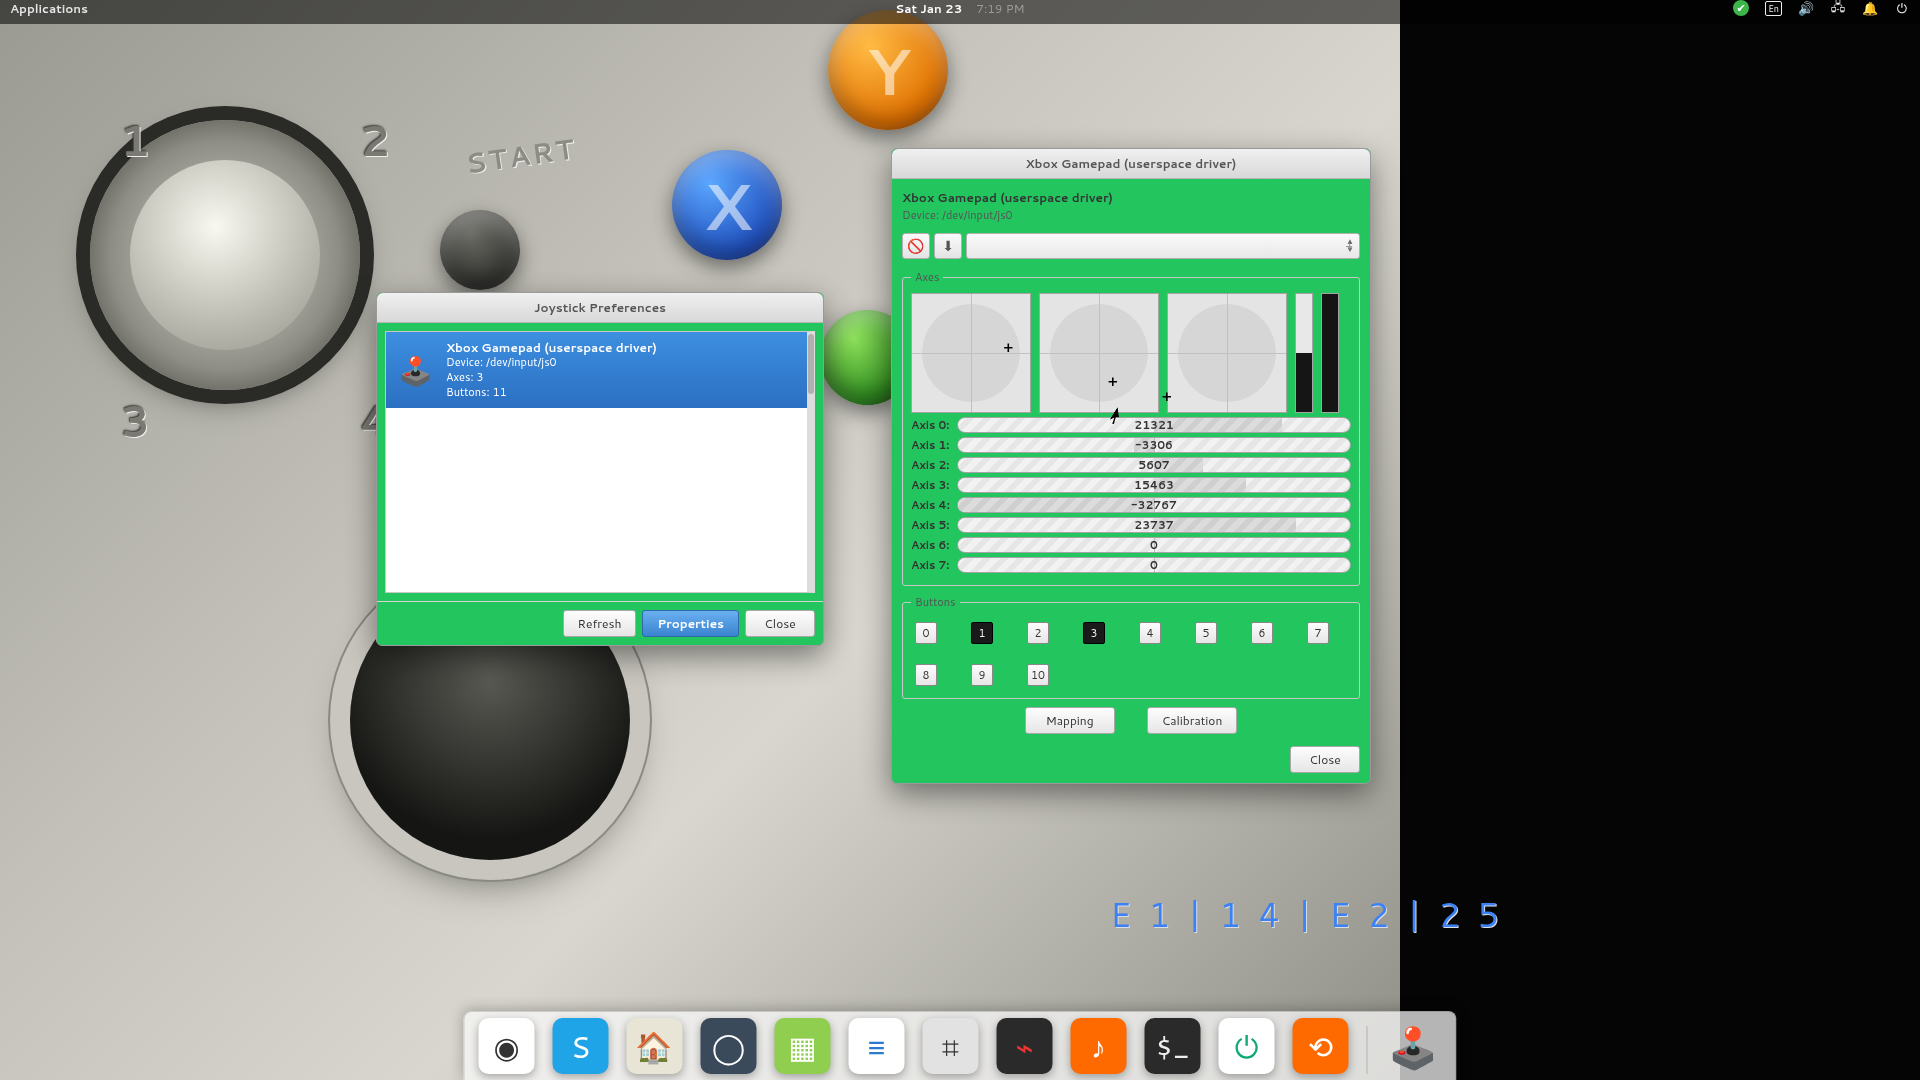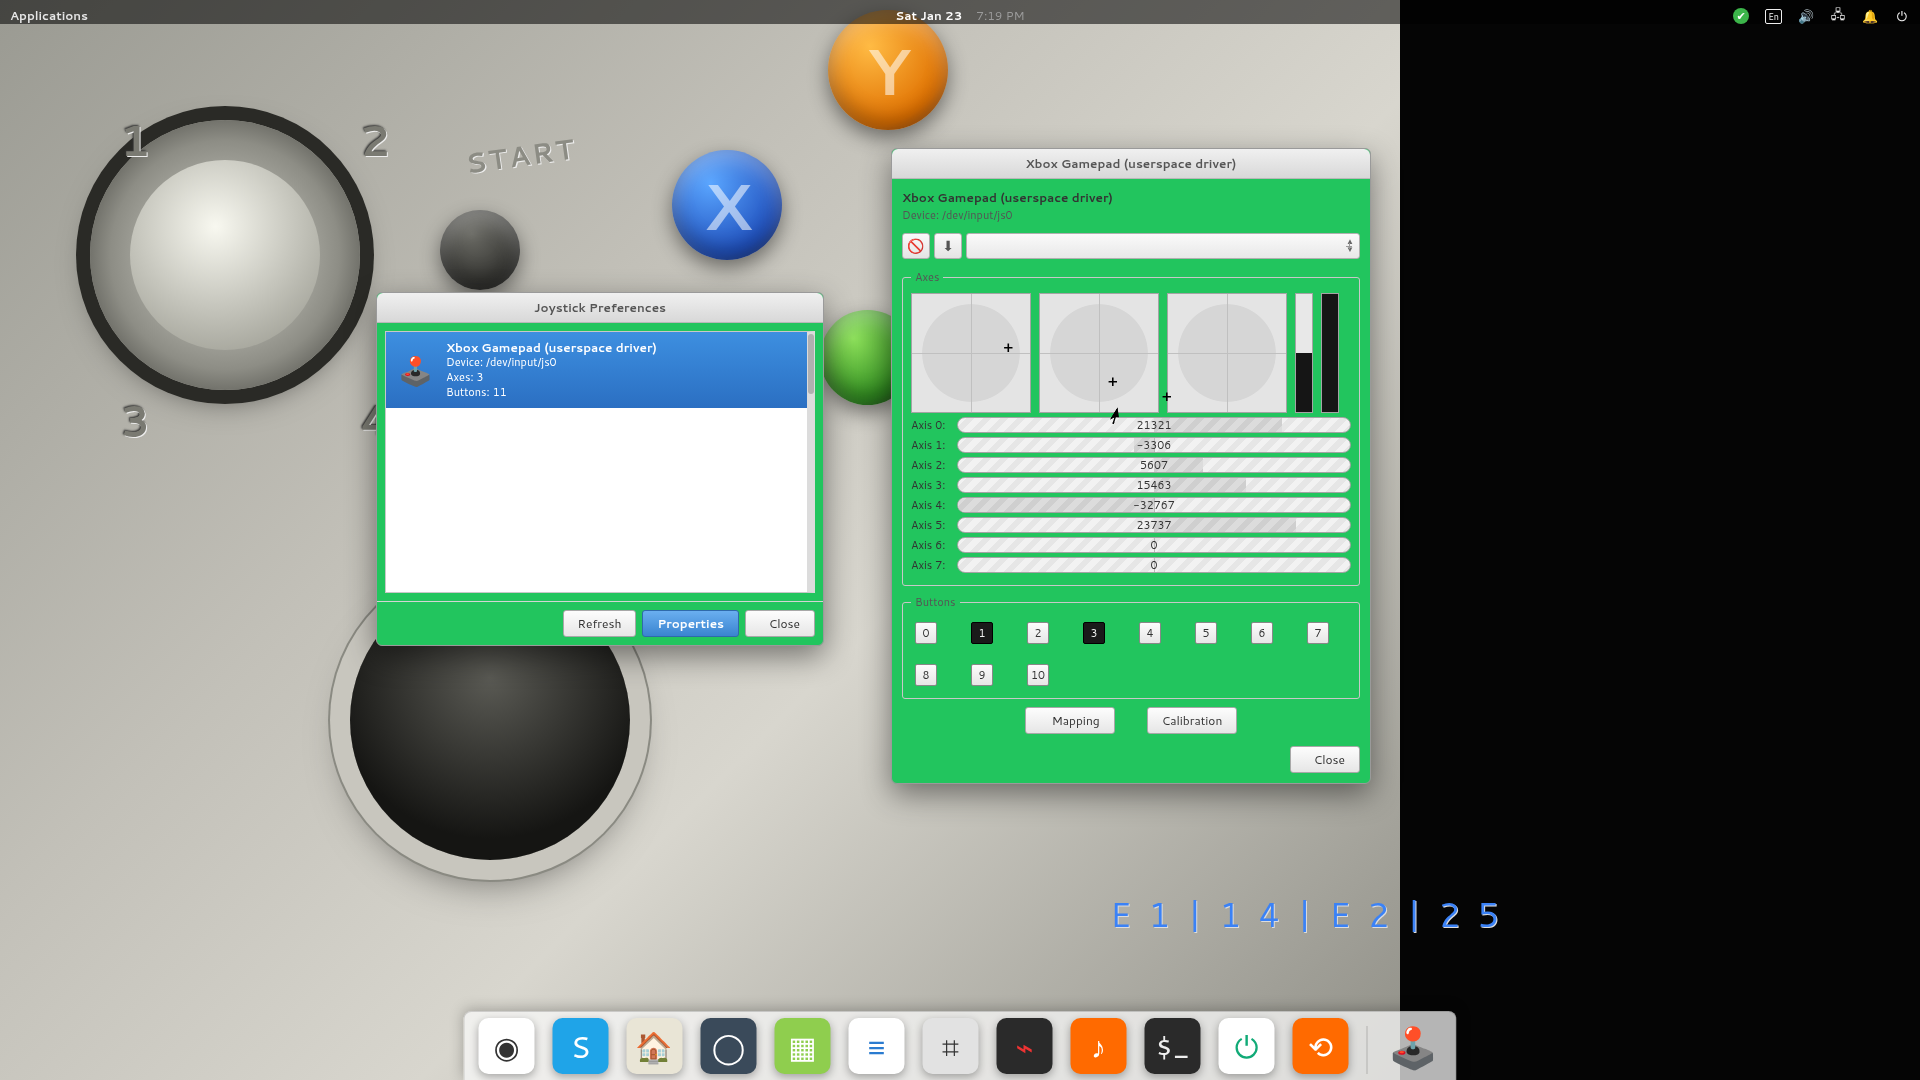--- a/index.html
+++ b/index.html
@@ -7,21 +7,21 @@
 body {
   background: linear-gradient(135deg, #9a9a92 0%, #c2c0b8 30%, #d8d6ce 50%, #6a6a62 100%);
   position: relative;
 }
 
 
 .top-panel {
   position: absolute; top:0; left:0; right:0; height:24px;
   background: rgba(0,0,0,0.55);
   color:#e6e6e6; font-size:12px;
-  display:flex; align-items:flex-end; padding:0 10px;
+  display:flex; align-items:flex-start; padding:0 10px;
   z-index: 50;
 }
 .top-panel .spacer { flex:1; }
 .top-panel .clock { position:absolute; left:50%; transform:translateX(-50%); display:flex; gap:14px;}
 .top-panel .clock .date{color:#fff;font-weight:600;}
 .top-panel .clock .time{color:#9a9a9a;}
 .tray { display:flex; align-items:center; gap:16px; }
 .tray .ico { width:16px; height:16px; display:flex; align-items:center; justify-content:center; color:#eee; font-size:13px;}
 .ico.green { background:#3cb54a; border-radius:50%; color:#fff; font-size:11px; line-height:16px;}
 .ico.en { border:1px solid #eee; font-size:9px; padding:0 2px; height:auto; width:auto; border-radius:2px;}
@@ -59,21 +59,21 @@
   border-right:8px solid #dcdcdc;
 }
 .jpref .list::after{content:"";position:absolute;top:2px;right:-7px;width:6px;height:60px;background:#b0b0b0;border-radius:3px;}
 .jpref .entry {
   background:linear-gradient(#3d8fe0,#2b6fc2); color:#fff; padding:8px 10px; display:flex; gap:10px; align-items:center;
 }
 .jpref .entry .jicon{width:40px;height:40px;display:flex;align-items:center;justify-content:center;font-size:28px;}
 .jpref .entry .lines div{line-height:15px;font-size:11px;}
 .jpref .entry .lines .title{font-weight:600;font-size:12px;}
 .jpref .footer { display:flex; justify-content:flex-end; gap:6px; padding:8px; border-top:1px solid #d4d4d4;}
-.btn { min-width:70px; padding:4px 14px; background:linear-gradient(#fdfdfd,#e6e6e6); border:1px solid #a8a8a8; border-radius:3px; color:#333; font-size:12px; text-align:right; cursor:pointer;}
+.btn { min-width:70px; padding:4px 14px; background:linear-gradient(#fdfdfd,#e6e6e6); border:1px solid #a8a8a8; border-radius:3px; color:#333; font-size:12px; text-align:center; cursor:pointer;}
 .btn.primary{background:linear-gradient(#6aaff0,#3a84d0);border-color:#2f6aaa;color:#fff;font-weight:600;}
 
 
 .gpad { top:148px; left:891px; width:480px; }
 .gpad .body{padding:6px 10px 10px;}
 .gpad .devhdr{padding:4px 0;}
 .gpad .devhdr b{font-size:12px;}
 .gpad .devhdr .sub{font-size:11px;color:#555;}
 .gpad .toolrow{display:flex;gap:4px;align-items:center;margin:6px 0 10px;}
 .gpad .toolrow .tbtn{width:28px;height:26px;border:1px solid #b0b0b0;background:linear-gradient(#fafafa,#e4e4e4);border-radius:3px;display:flex;align-items:center;justify-content:center;font-size:14px;}
@@ -87,21 +87,21 @@
 .axvis{display:flex;gap:8px;}
 .xybox{width:120px;height:120px;border:1px solid #a4a4a4;background:
   linear-gradient(#c0c0c0,#c0c0c0) center/100% 1px no-repeat,
   linear-gradient(#c0c0c0,#c0c0c0) center/1px 100% no-repeat,
   radial-gradient(circle at center,#d6d6d6 58%,#e4e4e4 59%);
   position:relative;}
 .xybox .cross{position:absolute;width:12px;height:12px;color:#000;font-size:14px;line-height:12px;font-weight:bold;transform:translate(-50%,-50%);}
 .vbar{width:18px;height:120px;border:1px solid #a4a4a4;background:#e8e8e8;position:relative;}
 .vbar .fill{position:absolute;left:0;right:0;background:#151515;}
 
-.axes-list{}
+.axes-list{font-weight:bold;}
 .axrow{display:flex;align-items:center;gap:6px;margin:4px 0;font-size:11px;}
 .axrow label{width:40px;color:#333;}
 .axrow .bar{flex:1;height:16px;border:1px solid #a4a4a4;border-radius:8px;
   background:repeating-linear-gradient(135deg,#f2f2f2 0 6px,#e6e6e6 6px 12px);
   position:relative;overflow:hidden;}
 .axrow .bar .mid{position:absolute;top:0;bottom:0;left:50%;width:1px;background:#bbb;}
 .axrow .bar .fill{position:absolute;top:0;bottom:0;background:repeating-linear-gradient(135deg,#dcdcdc 0 6px,#cfcfcf 6px 12px);}
 .axrow .bar .val{position:absolute;left:0;right:0;top:0;bottom:0;display:flex;align-items:center;justify-content:center;font-size:11px;color:#333;}
 
 .btns-grid{display:flex;flex-wrap:wrap;gap:20px 34px;padding:4px;}

